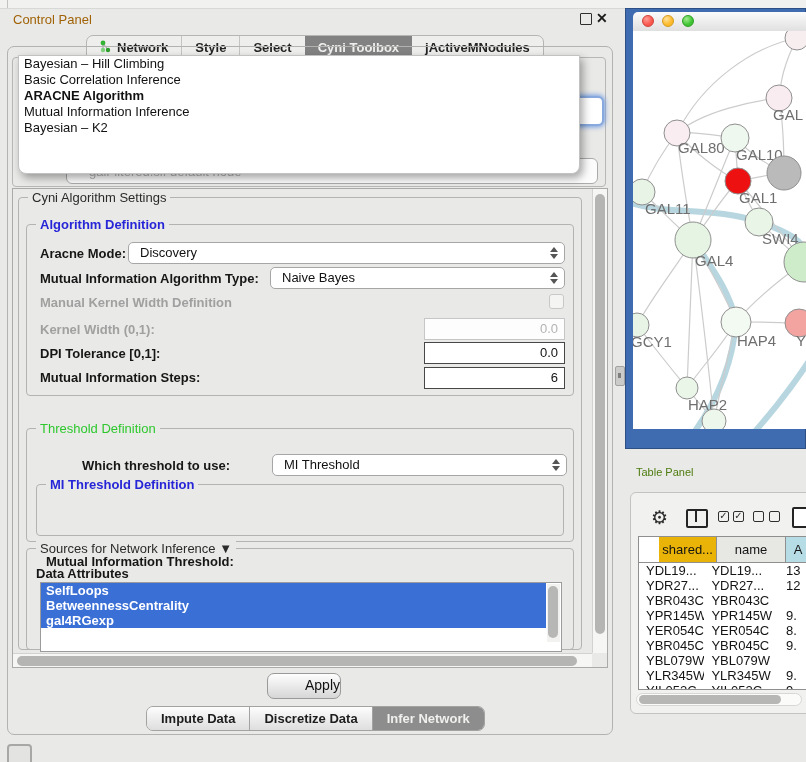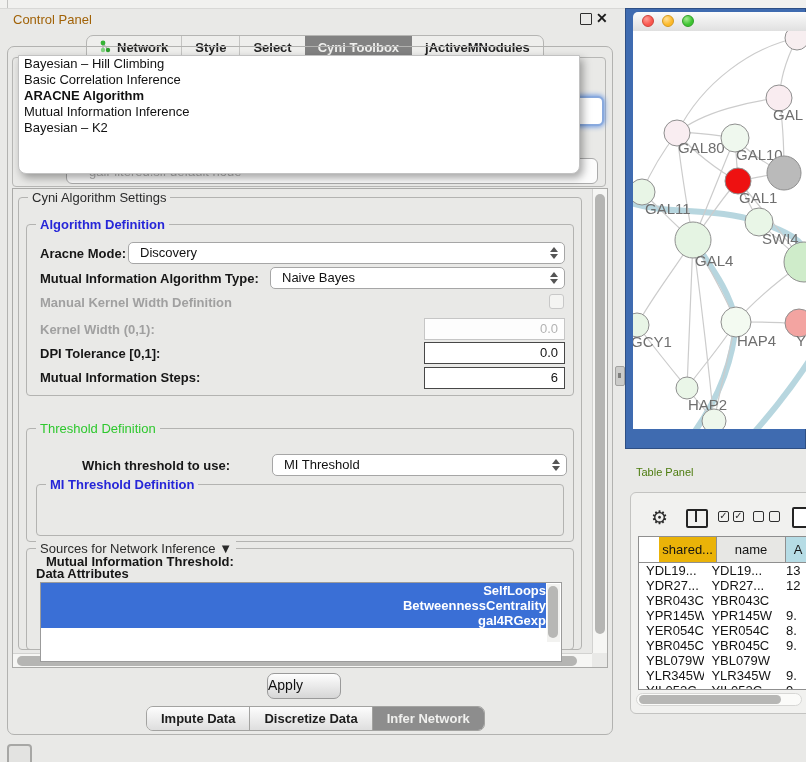--- a/index.html
+++ b/index.html
@@ -76,27 +76,27 @@
   .tfield{background:#fff;border:1px solid #474747;box-sizing:border-box;font-size:13px;color:#111;
           text-align:right;padding-right:6px;line-height:20px;}
   .tfield.disabled{border:1px solid #c6c6c6;color:#b3b3b3;background:#fdfdfd;}
 
   .checkbox{width:15px;height:15px;border:1.5px solid #c8c8c8;border-radius:3px;background:#f4f4f2;box-sizing:border-box;}
 
   .hub-row{left:40px;top:399px;font-size:13px;font-weight:700;color:#161616;}
   .tri{font-size:12px;margin-left:8px;color:#000;}
 
   .attr-label{font-size:13px;font-weight:700;color:#161616;}
-  .attr-list{left:40px;top:582px;width:522px;height:80px;border:1px solid #9b9b9b;background:#fff;box-sizing:border-box;overflow:hidden;text-align:right;}
+  .attr-list{left:40px;top:582px;width:522px;height:70px;border:1px solid #9b9b9b;background:#fff;box-sizing:border-box;overflow:hidden;}
   .attr-item{height:15px;line-height:15px;font-size:13px;color:#fff;background:#3a6fd6;padding-left:5px;margin-right:15px;}
   .attr-vscroll{position:absolute;right:1px;top:1px;width:13px;height:58px;background:#f2f2f0;}
   .attr-vscroll .thumb{position:absolute;left:1px;top:2px;width:10px;height:52px;background:#b7b7b5;border-radius:5px;}
 
   .apply-btn{left:267px;top:673px;width:72px;height:24px;border:1px solid #9a9a9a;border-radius:7px;
-             background:linear-gradient(#fefefe,#d6d6d6);font-size:14px;color:#111;text-align:left;line-height:23px;}
+             background:linear-gradient(#fefefe,#d6d6d6);font-size:14px;color:#111;text-align:right;line-height:23px;}
 
   .seg{left:146px;top:706px;height:23px;display:flex;border:1px solid #a3a3a1;border-radius:7px;overflow:hidden;}
   .seg-btn{display:flex;align-items:center;padding:0 14px;font-size:13px;font-weight:600;color:#1d1d1d;
            background:linear-gradient(#fdfdfd,#dedede);}
   .seg-btn + .seg-btn{border-left:1px solid #a3a3a1;}
   .seg-btn.selected{background:#8d8d8d;color:#f0f0ee;}
 
   .corner-icon{left:7px;top:744px;width:21px;height:18px;border:2px solid #a7a7a5;border-radius:4px;background:#e3e3e1;}
   .divider-nub{left:615px;top:366px;width:8px;height:18px;background:#cbcbc9;border:1px solid #a2a2a0;border-radius:2px;}
   .divider-nub::after{content:"";position:absolute;left:2px;top:6px;width:3px;height:5px;background:#7f7f7d;}

